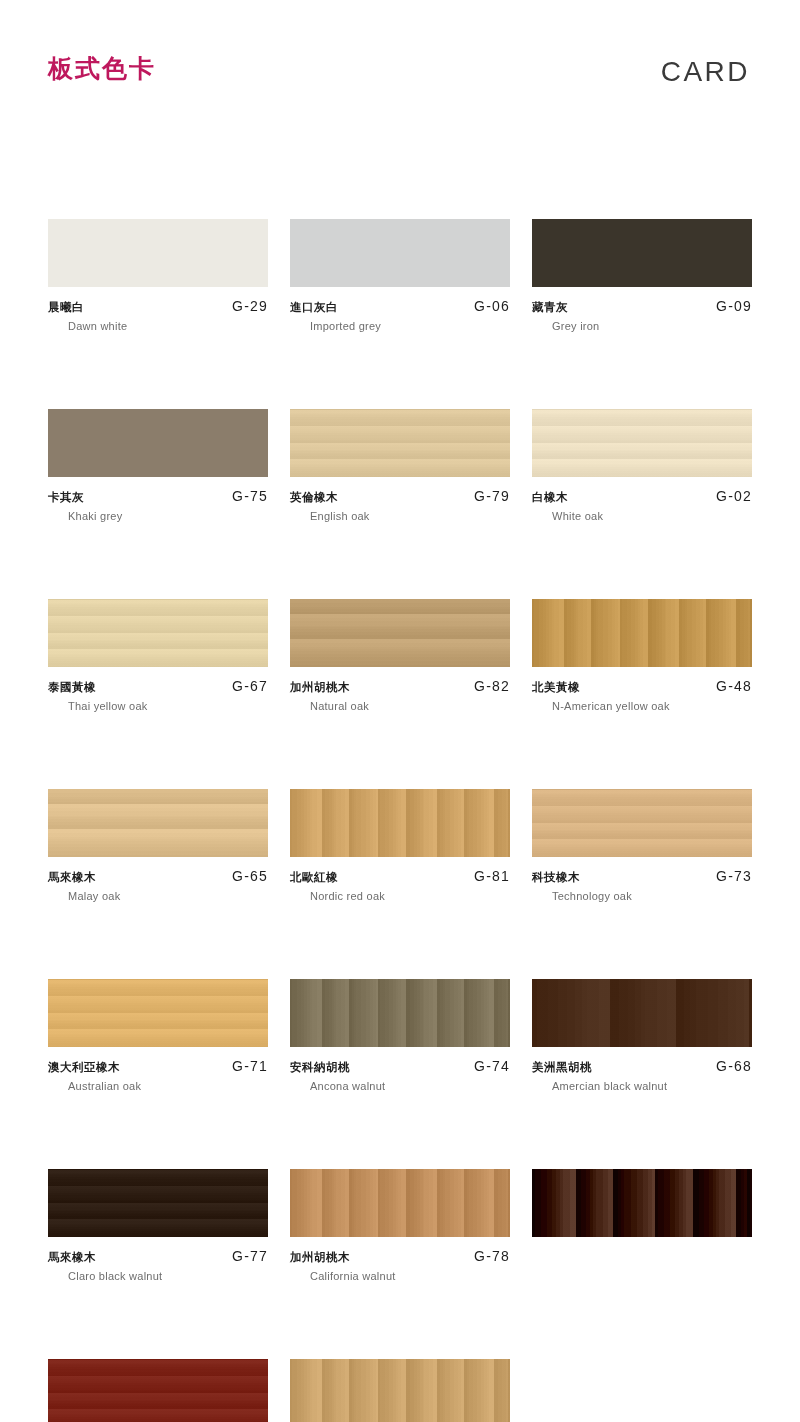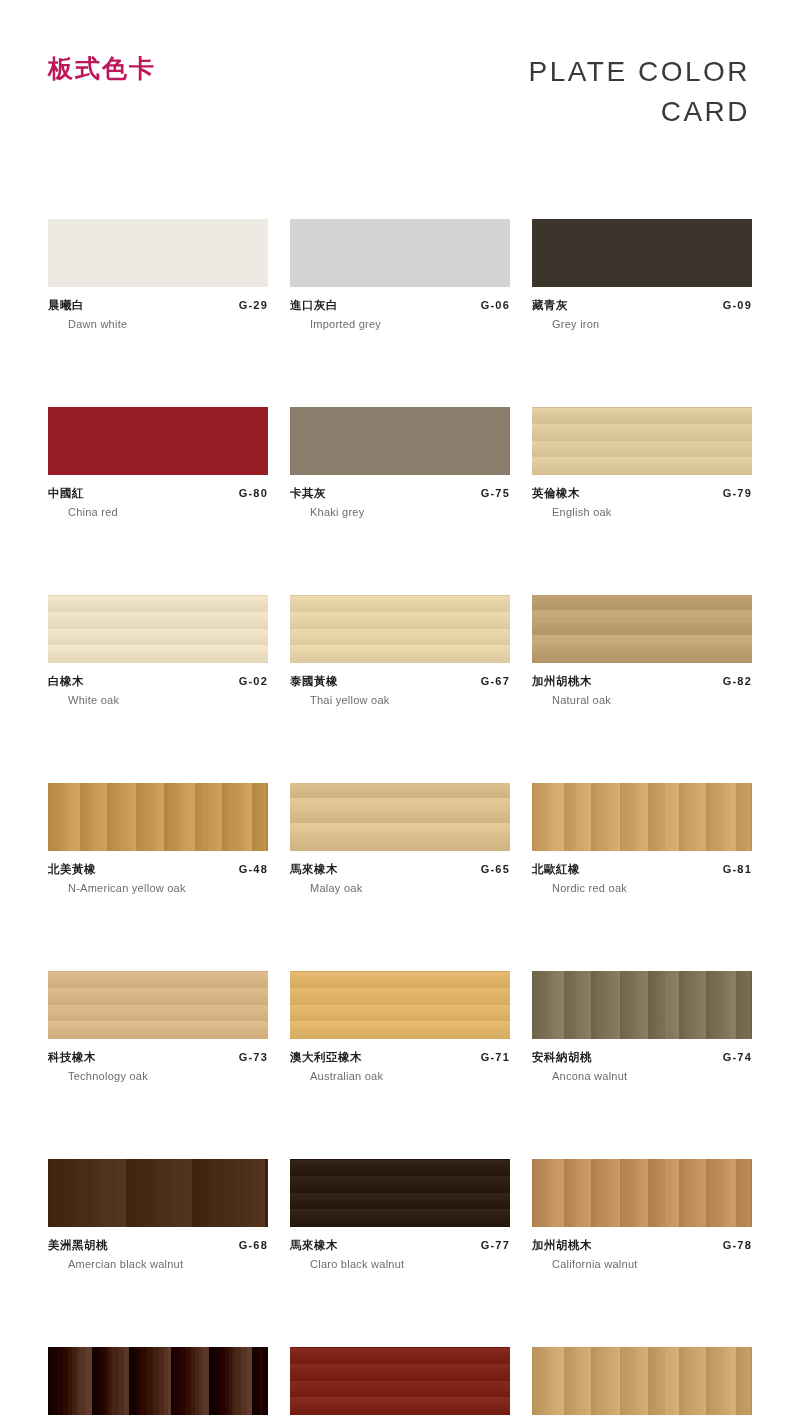--- a/index.html
+++ b/index.html
@@ -78,42 +78,41 @@
     align-items: baseline;
   }
   .name-cn {
     font-size: 11.5px;
     font-weight: 700;
     color: #1f1f1f;
     letter-spacing: 0.5px;
     font-family: "DejaVu Sans", "Liberation Sans", sans-serif;
   }
   .code {
-    font-size: 11px;
-    font-weight: 700;
+    font-size: 14px;
+    font-weight: 400;
     color: #1f1f1f;
     letter-spacing: 1.2px;
     font-family: "Liberation Sans", sans-serif;
   }
   .name-en {
     margin-top: 5px;
     font-size: 11px;
     color: #6d6d6d;
     letter-spacing: 0.25px;
     font-family: "Liberation Sans", sans-serif;
     margin-left: 20px;
   }
 </style>
 </head>
 <body>
 
 <div class="header">
   <div class="title-cn">板式色卡</div>
   <div class="title-en">
-    <span class="ln">PLATE COLOR</span>
     <span class="ln">CARD</span>
   </div>
 </div>
 
 <div class="grid" id="swatch-grid">
     <div class="cell">
       <div class="swatch" style="background-color: rgb(236, 234, 227);">
         <div class="grain"></div>
       </div>
       <div class="meta">
@@ -136,30 +135,20 @@
       <div class="swatch" style="background-color: rgb(59, 53, 43);">
         <div class="grain"></div>
       </div>
       <div class="meta">
         <span class="name-cn">藏青灰</span>
         <span class="code">G-09</span>
       </div>
       <div class="name-en">Grey iron</div>
     </div>
     <div class="cell">
-      <div class="swatch" style="background-color: rgb(150, 28, 38);">
-        <div class="grain"></div>
-      </div>
-      <div class="meta">
-        <span class="name-cn">中國紅</span>
-        <span class="code">G-80</span>
-      </div>
-      <div class="name-en">China red</div>
-    </div>
-    <div class="cell">
       <div class="swatch" style="background-color: rgb(139, 125, 107);">
         <div class="grain"></div>
       </div>
       <div class="meta">
         <span class="name-cn">卡其灰</span>
         <span class="code">G-75</span>
       </div>
       <div class="name-en">Khaki grey</div>
     </div>
     <div class="cell">

